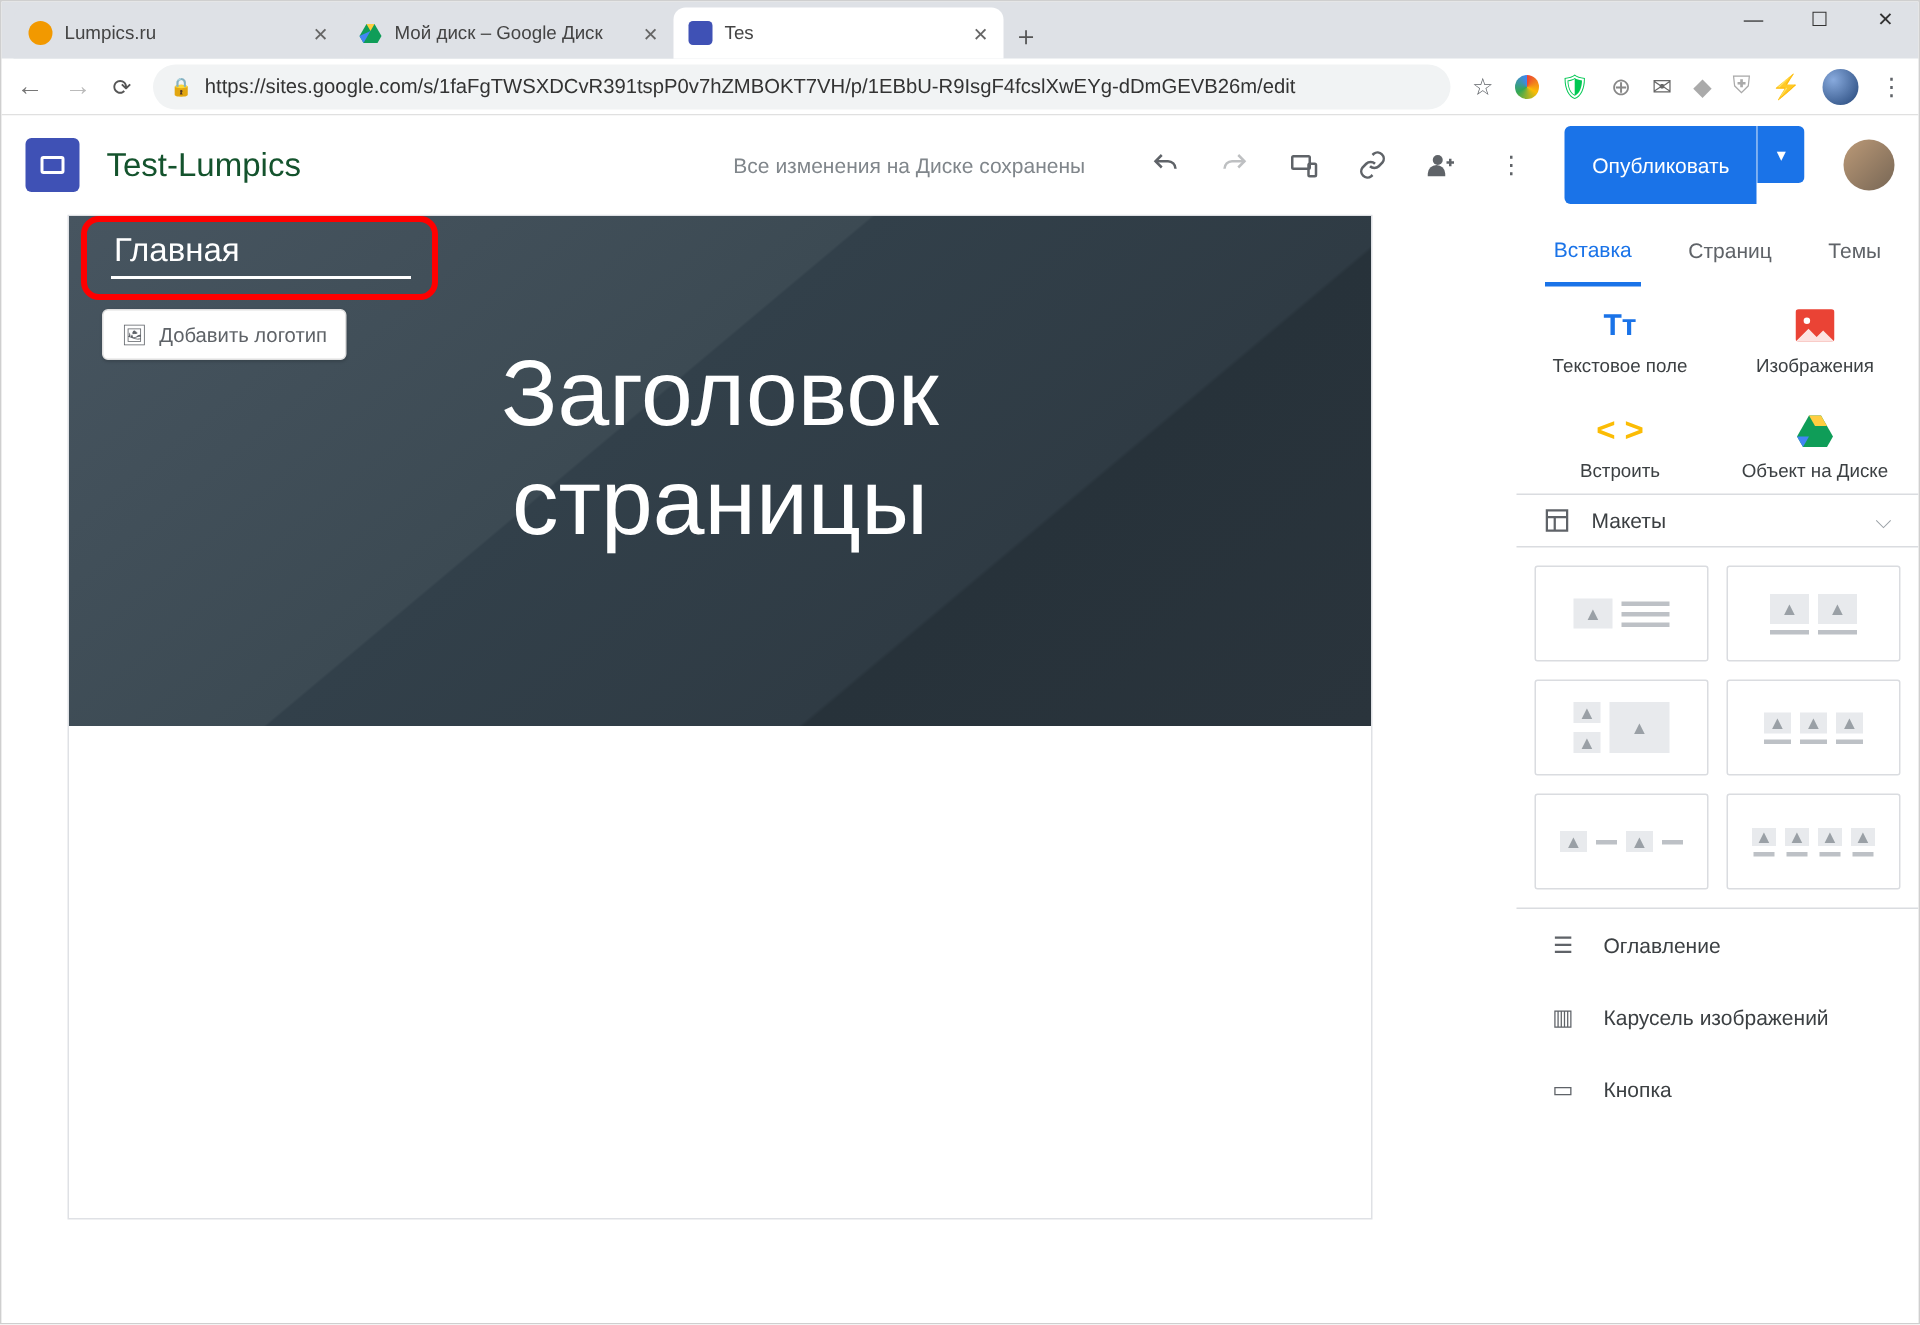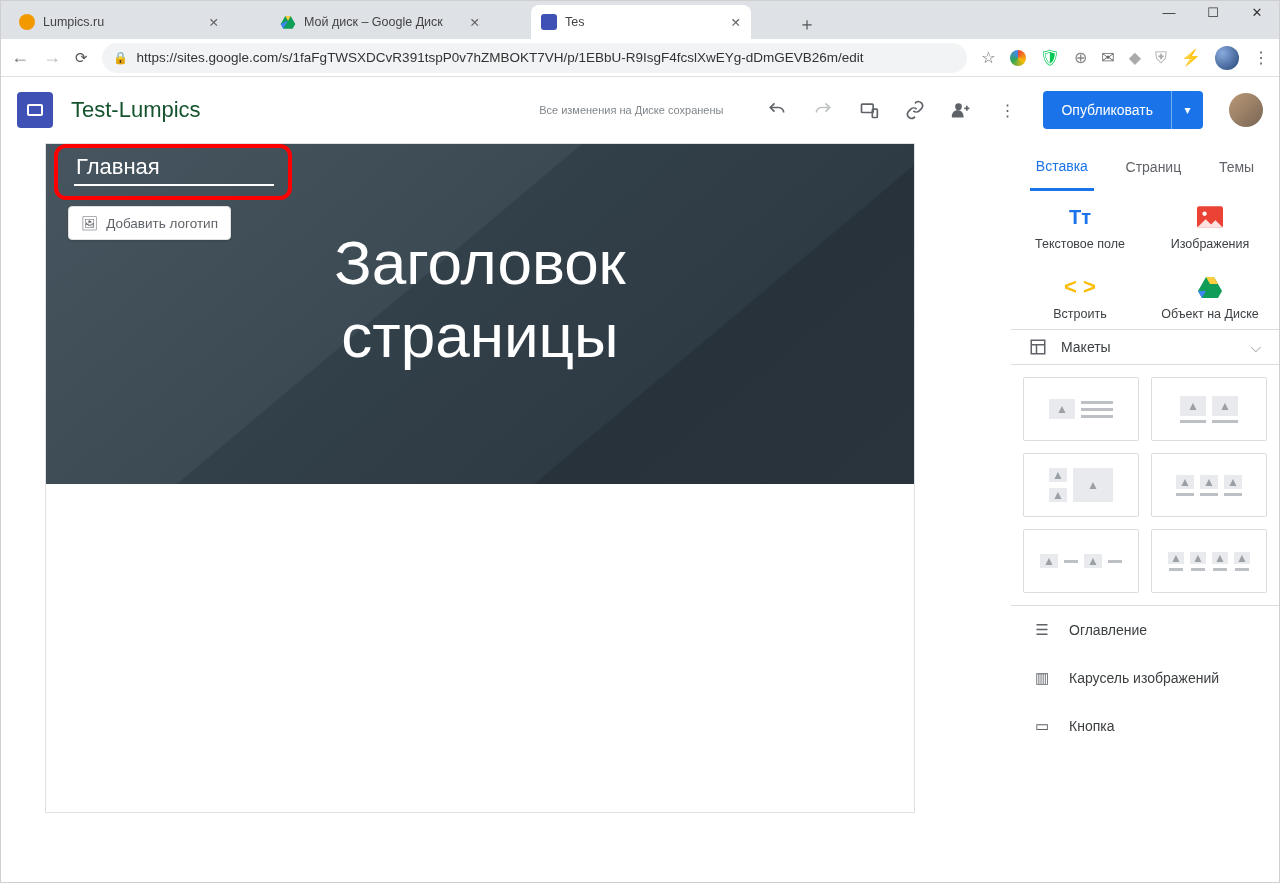--- a/index.html
+++ b/index.html
@@ -8,21 +8,21 @@
     --grey-light:#e8eaed;
     --grey-border:#dadce0;
     --canvas-dark1:#3c4a53;
     --canvas-dark2:#2a353d;
   }
   *{box-sizing:border-box;font-family:Arial,Helvetica,sans-serif;}
   body{margin:0;background:#fff;}
   
   .chrome-window{width:1280px;height:883px;border:1px solid #cfcfcf;background:#fff;display:flex;flex-direction:column;overflow:hidden;}
   .winbtn{width:44px;height:30px;display:flex;align-items:center;justify-content:center;font-size:13px;color:#333;}
-  .tabstrip{height:38px;background:#dee1e6;display:flex;align-items:flex-end;padding-left:8px;position:relative;gap:41px;}
+  .tabstrip{height:38px;background:#dee1e6;display:flex;align-items:flex-end;padding-left:8px;position:relative;}
   .tab{height:34px;width:220px;display:flex;align-items:center;padding:0 10px;gap:8px;border-radius:8px 8px 0 0;font-size:12.5px;color:#444;position:relative;}
   .tab.inactive{background:#dee1e6;}
   .tab.active{background:#ffffff;}
   .tab .close{margin-left:auto;color:#666;}
   .tab .fav{width:16px;height:16px;border-radius:50%;}
   .newtab{width:30px;height:30px;display:flex;align-items:center;justify-content:center;color:#555;font-size:18px;}
   .winctrls{position:absolute;right:0;top:-4px;display:flex;}
   .addrbar{height:38px;background:#fff;display:flex;align-items:center;padding:0 10px;gap:14px;border-bottom:1px solid #e0e0e0;}
   .nav-arrow{color:#777;font-size:18px;width:18px;text-align:center;}
   .reload{font-size:15px;color:#555;}
@@ -30,25 +30,25 @@
   .omnibox .lock{font-size:12px;color:#5f6368;}
   .addr-icons{display:flex;gap:14px;align-items:center;color:#5f6368;font-size:16px;}
   .ext-img{width:16px;height:16px;border-radius:50%;}
   .profile-img{width:24px;height:24px;border-radius:50%;background:radial-gradient(circle at 30% 30%,#8ad,#247);}
   
   .app{flex:1;display:flex;flex-direction:column;background:#fff;min-height:0;}
   .app-header{height:66px;display:flex;align-items:center;padding:0 16px;gap:18px;}
   .sites-logo{width:36px;height:36px;background:#3f51b5;border-radius:4px;display:flex;align-items:center;justify-content:center;}
   .sites-logo span{color:#fff;width:16px;height:12px;border:2px solid #fff;border-radius:2px;}
   .site-name{font-size:22px;color:#14532d;}
-  .saved-text{margin-left:auto;font-size:11px;color:#80868b;}
+  .saved-text{margin-left:auto;font-size:14px;color:#80868b;}
   .hdr-actions{display:flex;align-items:center;gap:26px;margin-left:26px;}
   .hdr-icon{width:20px;height:20px;display:flex;align-items:center;justify-content:center;color:#5f6368;}
   .publish-group{display:flex;}
-  .publish-btn{background:var(--blue);color:#fff;border:none;height:38px;padding:0 18px;border-radius:4px 0 0 4px;font-size:14px;}
+  .publish-btn{background:var(--blue);color:#fff;border:none;height:52px;padding:0 18px;border-radius:4px 0 0 4px;font-size:14px;}
   .publish-drop{background:var(--blue);color:#fff;border:none;border-left:1px solid rgba(255,255,255,.4);height:38px;width:32px;border-radius:0 4px 4px 0;font-size:12px;}
   .avatar{width:34px;height:34px;border-radius:50%;background:linear-gradient(135deg,#b97,#765);}
   
   .app-body{flex:1;display:flex;min-height:0;}
   .canvas-wrap{flex:1;padding:0 0 0 44px;overflow:hidden;min-height:0;}
   .canvas{width:870px;height:670px;border:1px solid #dfe1e5;background:#fff;}
   .hero{height:340px;background:
      linear-gradient(140deg,#475560 0%,#3c4a53 42%,#32404a 42.2%,#2f3b44 70%,#27323a 70.3%,#2a343c 100%);
      position:relative;color:#fff;}
   .hero-title-box{position:absolute;left:18px;top:0px;padding:6px 10px;width:218px;}

